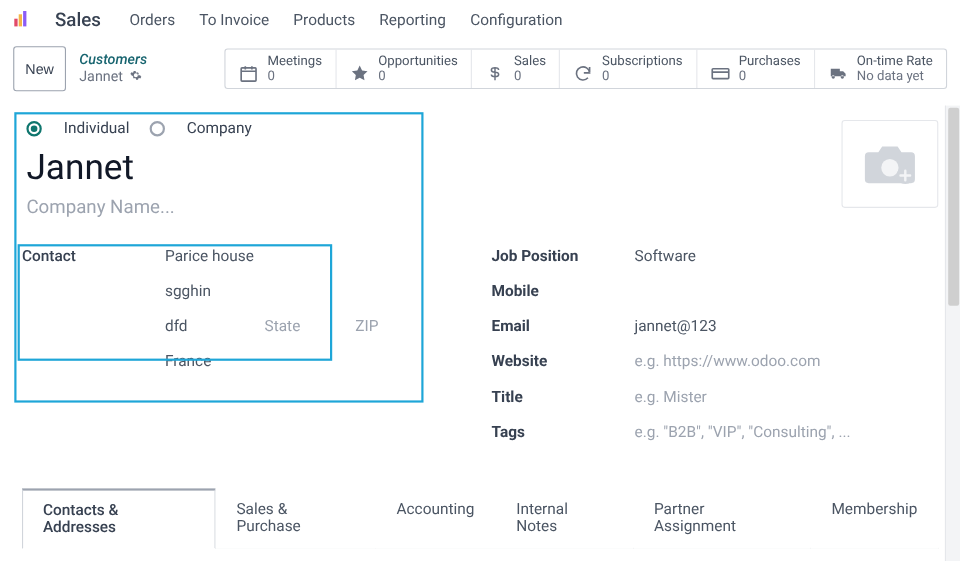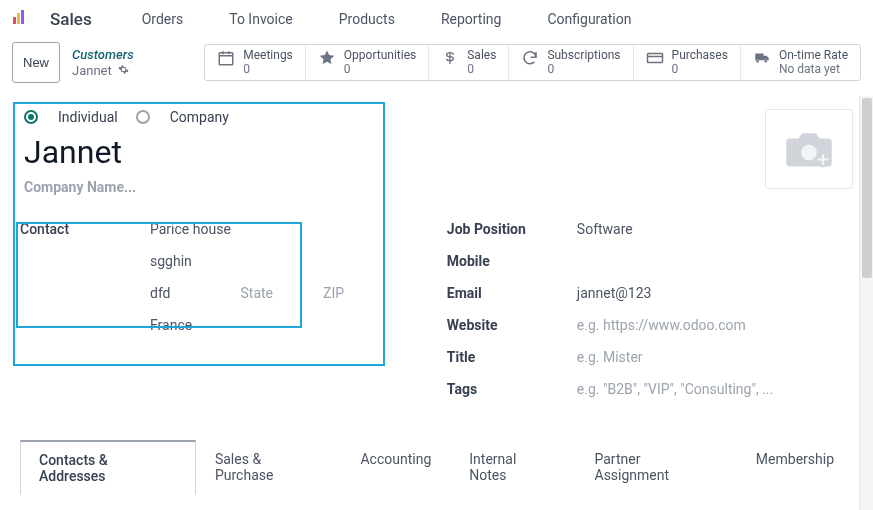--- a/index.html
+++ b/index.html
@@ -3,53 +3,53 @@
 <meta charset="utf-8">
 <style>
 * { box-sizing: border-box; margin: 0; padding: 0; }
 body { font-family: -apple-system, BlinkMacSystemFont, "Segoe UI", Roboto, sans-serif; font-size: 13px; color: #374151; background: #fff; width: 873px; height: 510px; overflow: hidden; position: relative; }
 
 
 .topnav { display: flex; align-items: center; height: 38px; padding: 0 12px; gap: 22px; border-bottom: 1px solid transparent; }
 .brand-icon { width: 16px; height: 16px; }
 .brand-icon rect { }
 .topnav .brand-title { font-size: 17px; color: #374151; font-weight: 500; margin-right: 4px; }
-.topnav a { color: #4b5563; text-decoration: none; font-size: 14px; margin-left: 24px; }
+.topnav a { color: #4b5563; text-decoration: none; font-size: 14px; }
 
 
 .controlrow { display: flex; align-items: center; padding: 4px 12px 10px 12px; gap: 12px; }
 .new-btn { border: 1px solid #9ca3af; border-radius: 3px; background: #fff; padding: 12px 10px; font-size: 13px; color: #374151; cursor: pointer; }
 .breadcrumb { display: flex; flex-direction: column; line-height: 1.2; }
 .breadcrumb .bc-top { color: #17646f; font-size: 13px; font-weight: 500; font-style: italic; }
 .breadcrumb .bc-bottom { display: flex; align-items: center; gap: 6px; color: #6b7280; font-size: 13px; }
 .gear-icon { width: 11px; height: 11px; }
 
 .stat-strip { margin-left: auto; display: flex; border: 1px solid #d1d5db; border-radius: 3px; }
-.stat { display: flex; align-items: flex-start; gap: 8px; padding: 4px 12px; border-right: 1px solid #e5e7eb; }
+.stat { display: flex; align-items: flex-end; gap: 8px; padding: 4px 12px; border-right: 1px solid #e5e7eb; }
 .stat:last-child { border-right: none; }
 .stat .ic { width: 18px; height: 18px; color: #6b7280; display: flex; align-items: center; justify-content: center; }
 .stat-text { display: flex; flex-direction: column; line-height: 1.15; }
 .stat-text .lbl { font-size: 12px; color: #4b5563; }
 .stat-text .val { font-size: 12px; color: #6b7280; }
 
 
 .form-wrap { position: relative; padding: 14px 0 0 0; height: calc(510px - 86px); overflow-y: auto; }
 .form-inner { padding: 0 20px; }
 
 .highlight-box-outer { position: absolute; left: 13px; top: 9px; width: 372px; height: 264px; border: 2px solid #1ea6d8; pointer-events: none; }
 .highlight-box-inner { position: absolute; left: 16px; top: 129px; width: 286px; height: 106px; border: 2px solid #1ea6d8; pointer-events: none; }
 
 .radio-row { display: flex; align-items: center; gap: 18px; margin: 2px 0 8px 4px; }
 .radio-item { display: flex; align-items: center; gap: 20px; font-size: 14px; color: #374151; cursor: pointer; }
 .radio-circle { width: 14px; height: 14px; border: 2px solid #0f766e; border-radius: 50%; display: inline-flex; align-items: center; justify-content: center; }
 .radio-circle.checked::after { content: ""; width: 6px; height: 6px; background: #0f766e; border-radius: 50%; }
 .radio-circle.unchecked { border-color: #9ca3af; }
 
 .record-name { font-size: 32px; font-weight: 400; color: #111827; margin: 4px 0 8px 4px; }
-.company-name-ph { color: #9ca3af; font-size: 14px; margin: 4px 0 18px 4px; font-weight: bold; }
+.company-name-ph { color: #9ca3af; font-size: 17px; margin: 4px 0 18px 4px; }
 
 .cols { display: flex; gap: 40px; }
 .col { flex: 1; }
 .col.right { flex: 1.05; }
 
 .field-row { display: flex; align-items: center; min-height: 32px; font-size: 14px; }
 .field-label { width: 130px; color: #374151; font-weight: 700; }
 .field-label.light { font-weight: 500; }
 .field-value { color: #4b5563; }
 .field-ph { color: #9ca3af; }

